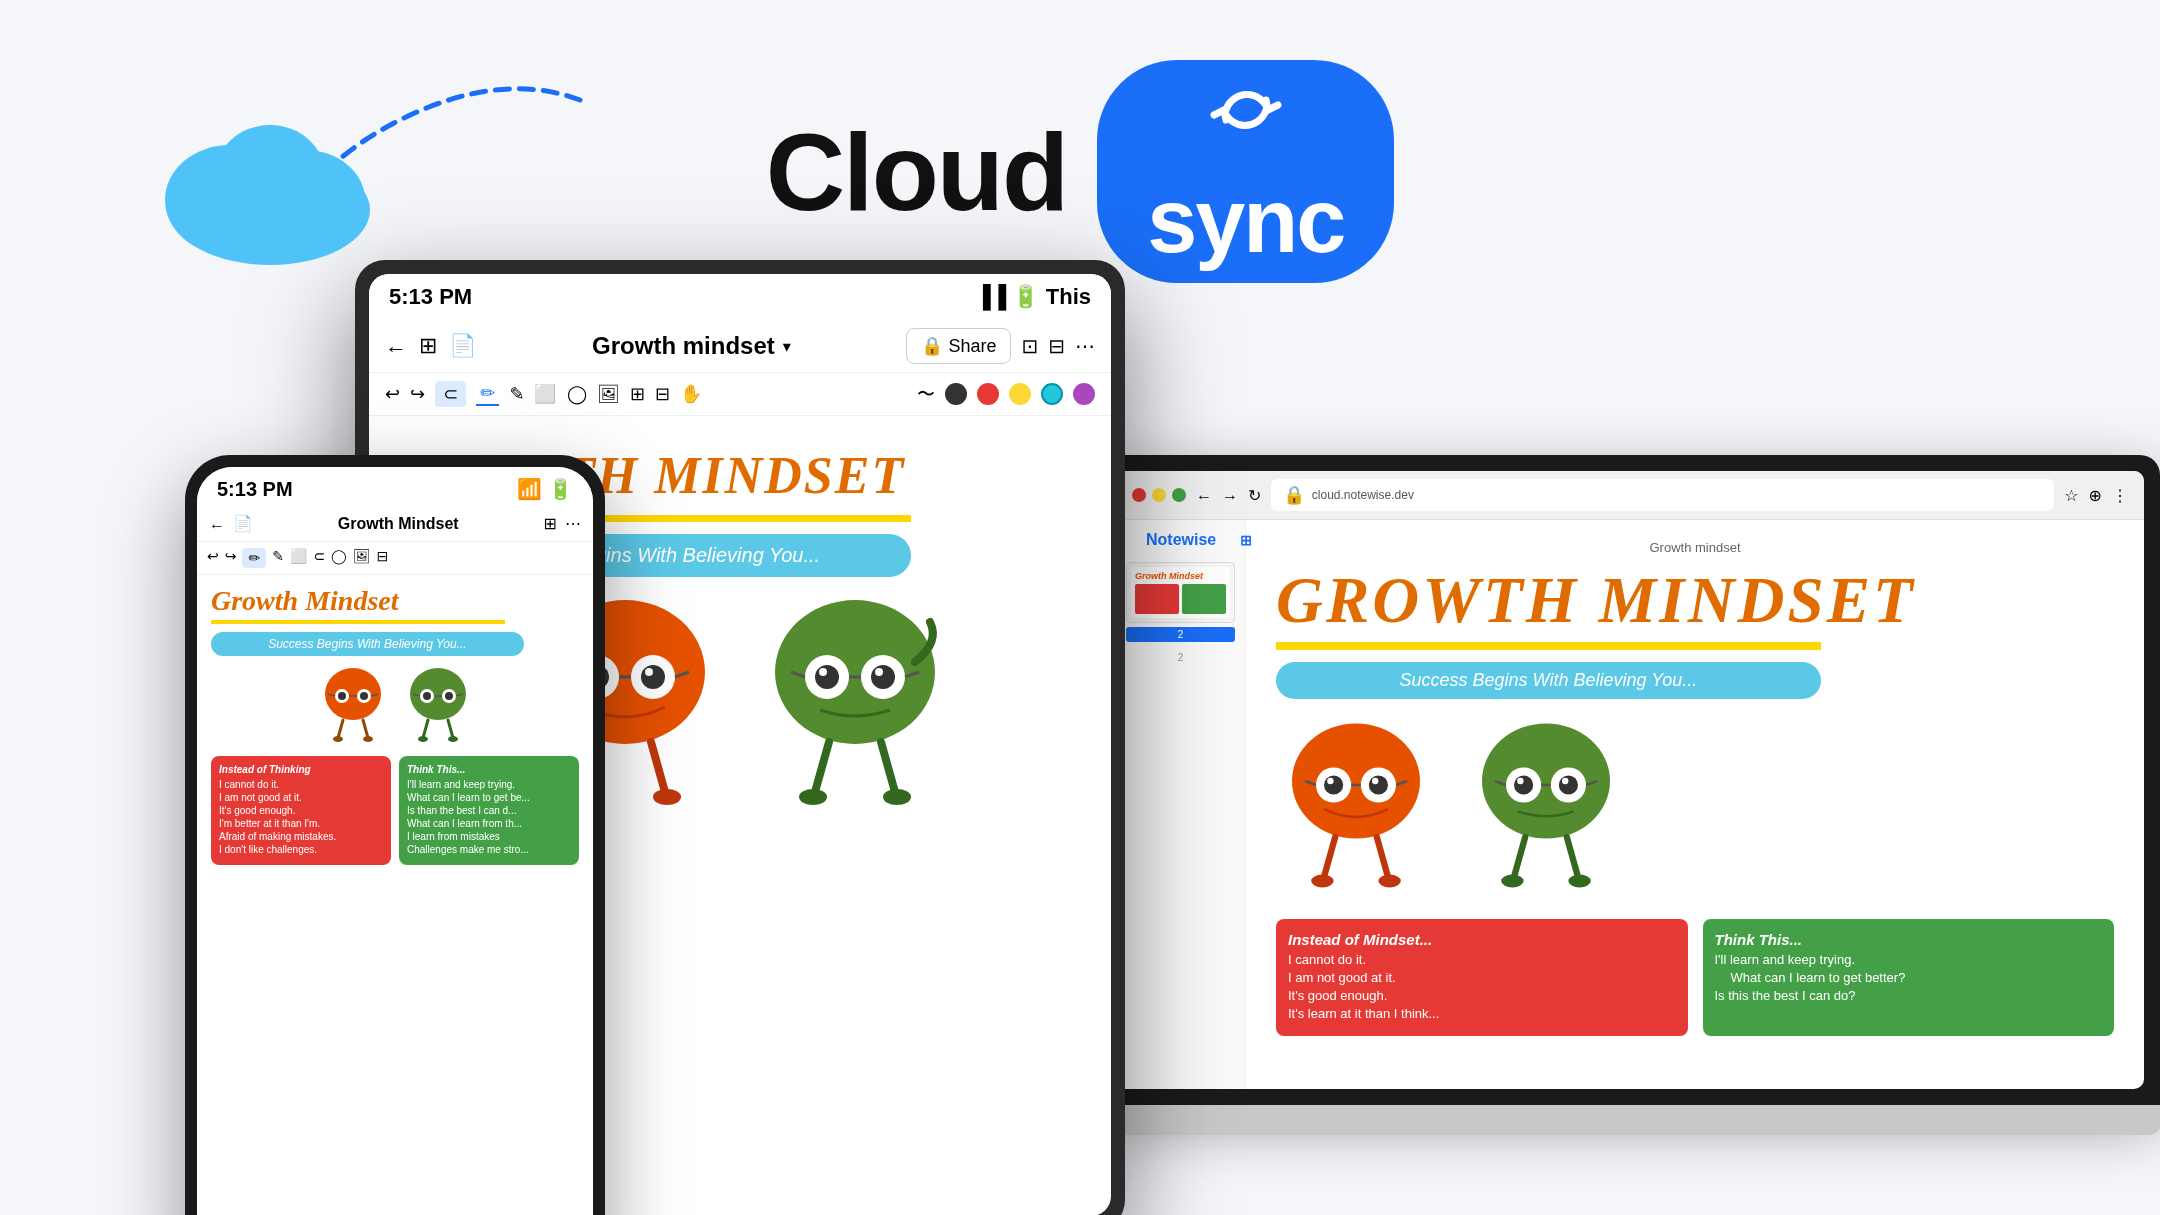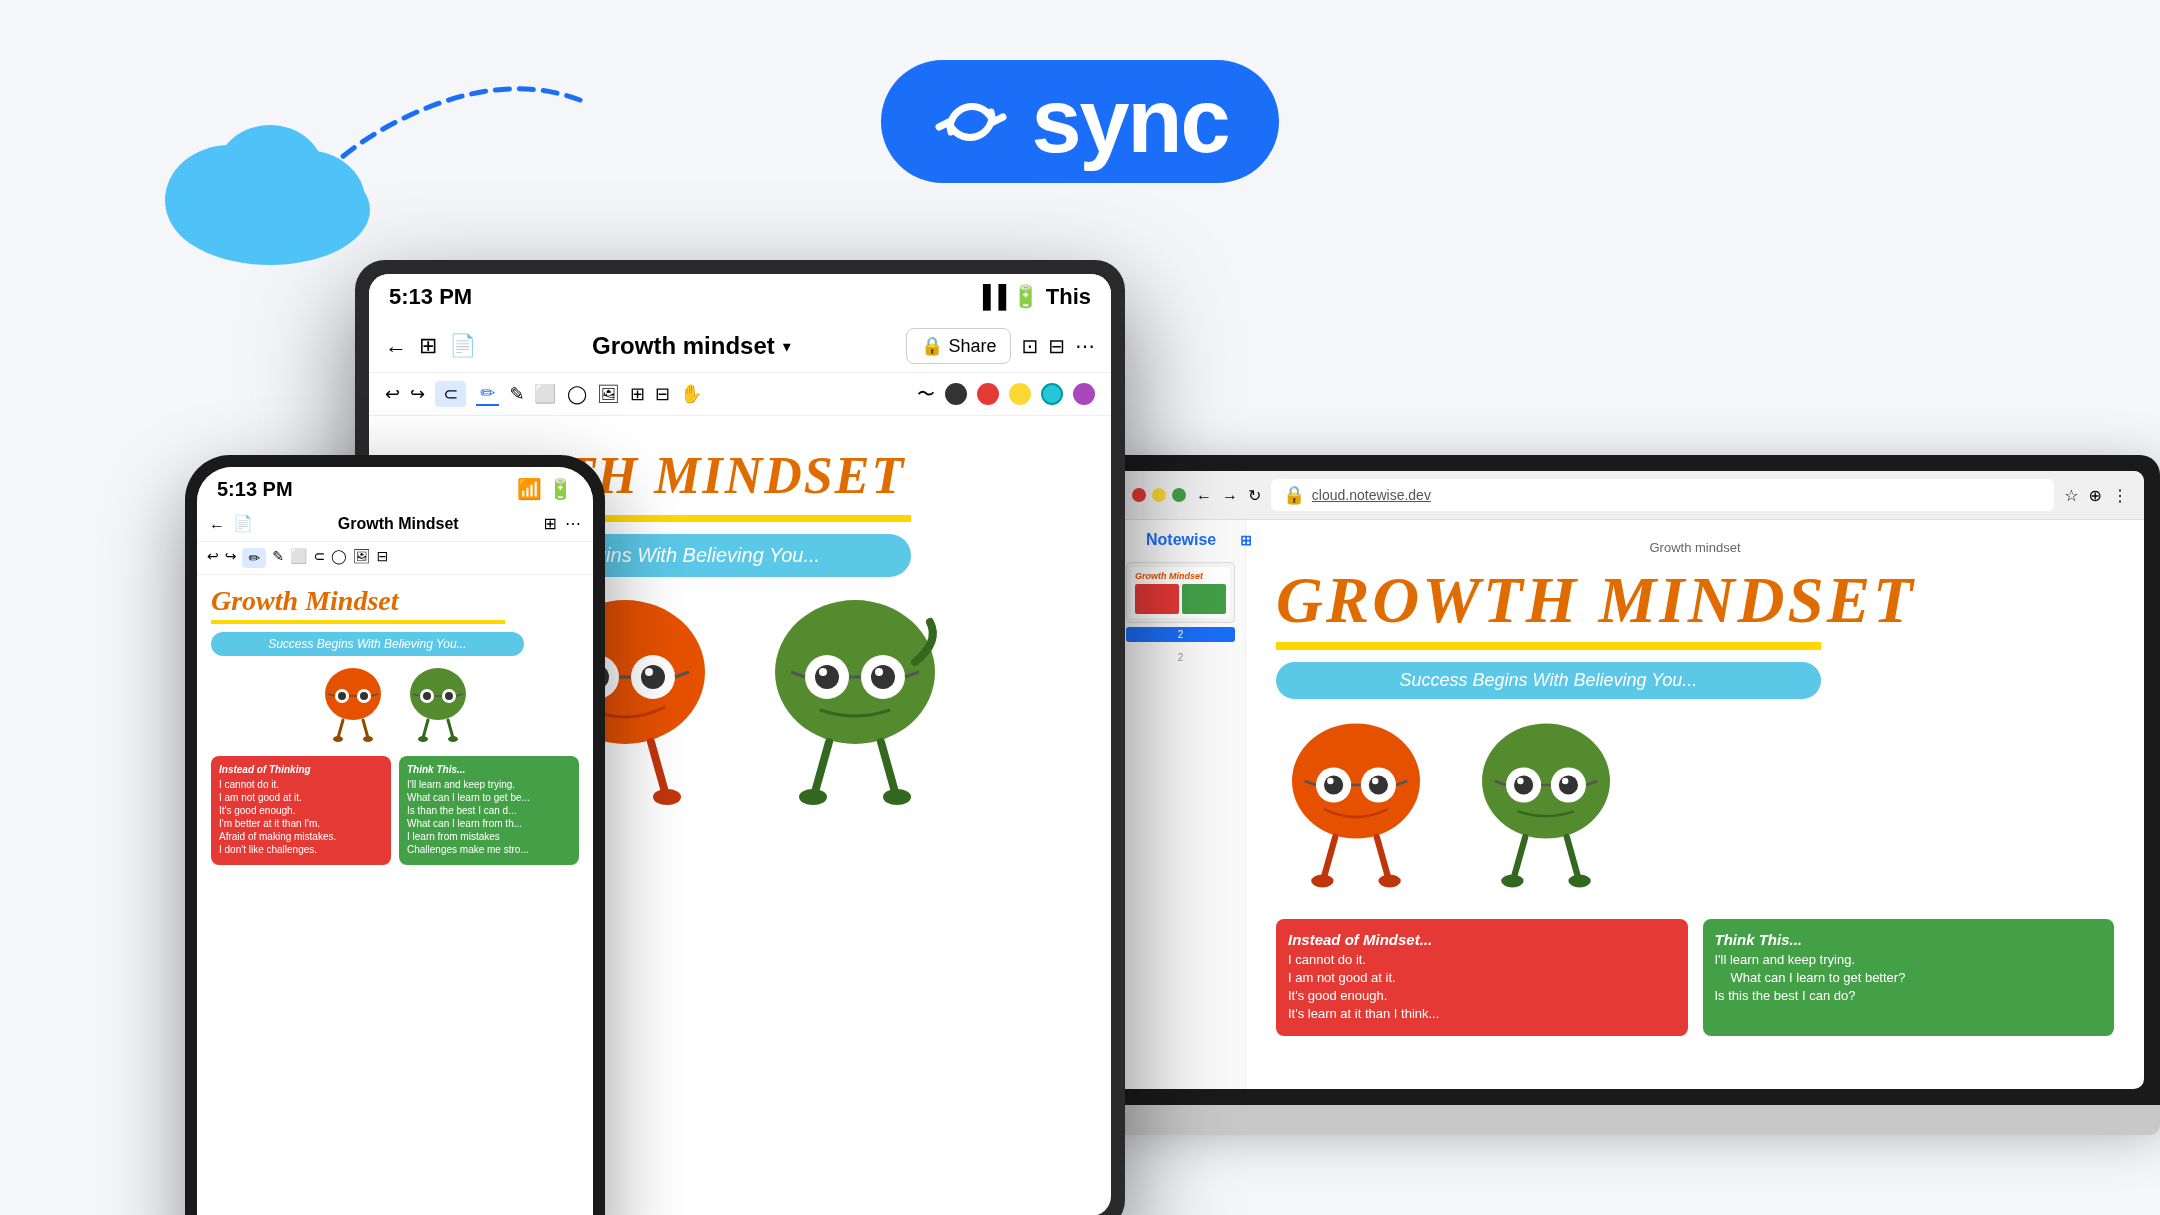--- a/index.html
+++ b/index.html
@@ -32,20 +32,21 @@
     .sync-badge {
       background: #1a6ef7;
       border-radius: 80px;
       padding: 10px 50px;
       display: inline-flex;
       align-items: center;
       gap: 20px;
       color: white;
       font-size: 90px;
       font-weight: 800;
+      flex-direction: column;
     }
     .sync-icon {
       width: 80px;
       height: 80px;
       display: inline-block;
     }
 
     
     .devices-container {
       position: absolute;
@@ -401,20 +402,21 @@
   </svg>
 </div>
 
 <svg class="arrow-svg" viewBox="0 0 420 220">
   <path d="M 380 40 Q 300 10 200 60 Q 120 100 80 170" stroke="#1a6ef7" stroke-width="5" fill="none" stroke-dasharray="14,10" stroke-linecap="round"></path>
   <polygon points="60,155 90,185 100,155" fill="#1a6ef7"></polygon>
 </svg>
 
 <div class="header">
   <div class="header-title">
+    <span>Cloud</span>
     <div class="sync-badge">
       <svg class="sync-icon" viewBox="0 0 80 80" fill="none">
         <path d="M 20 40 A 22 22 0 0 1 62 40" stroke="white" stroke-width="7" fill="none" stroke-linecap="round"></path>
         <path d="M 60 30 L 62 40 L 72 35" stroke="white" stroke-width="7" fill="none" stroke-linecap="round" stroke-linejoin="round"></path>
         <path d="M 60 40 A 22 22 0 0 1 18 40" stroke="white" stroke-width="7" fill="none" stroke-linecap="round"></path>
         <path d="M 20 50 L 18 40 L 8 45" stroke="white" stroke-width="7" fill="none" stroke-linecap="round" stroke-linejoin="round"></path>
       </svg>
       <span>sync</span>
     </div>
   </div>
@@ -622,21 +624,21 @@
           <div class="browser-dots">
             <div class="browser-dot" style="background:#e53935;"></div>
             <div class="browser-dot" style="background:#fdd835;"></div>
             <div class="browser-dot" style="background:#43a047;"></div>
           </div>
           <span style="font-size:16px;">←</span>
           <span style="font-size:16px;">→</span>
           <span style="font-size:16px;">↻</span>
           <div class="browser-url">
             <span>🔒</span>
-            <span style="font-size:14px;text-decoration:underline;">cloud.notewise.dev</span>
+            <span style="font-size:12px;">cloud.notewise.dev</span>
           </div>
           <span style="font-size:16px;">☆</span>
           <span style="font-size:16px;">⊕</span>
           <span style="font-size:16px;">⋮</span>
         </div>
 
         <div class="laptop-content">
 
           <div class="laptop-sidebar">
             <div class="notewise-logo">

